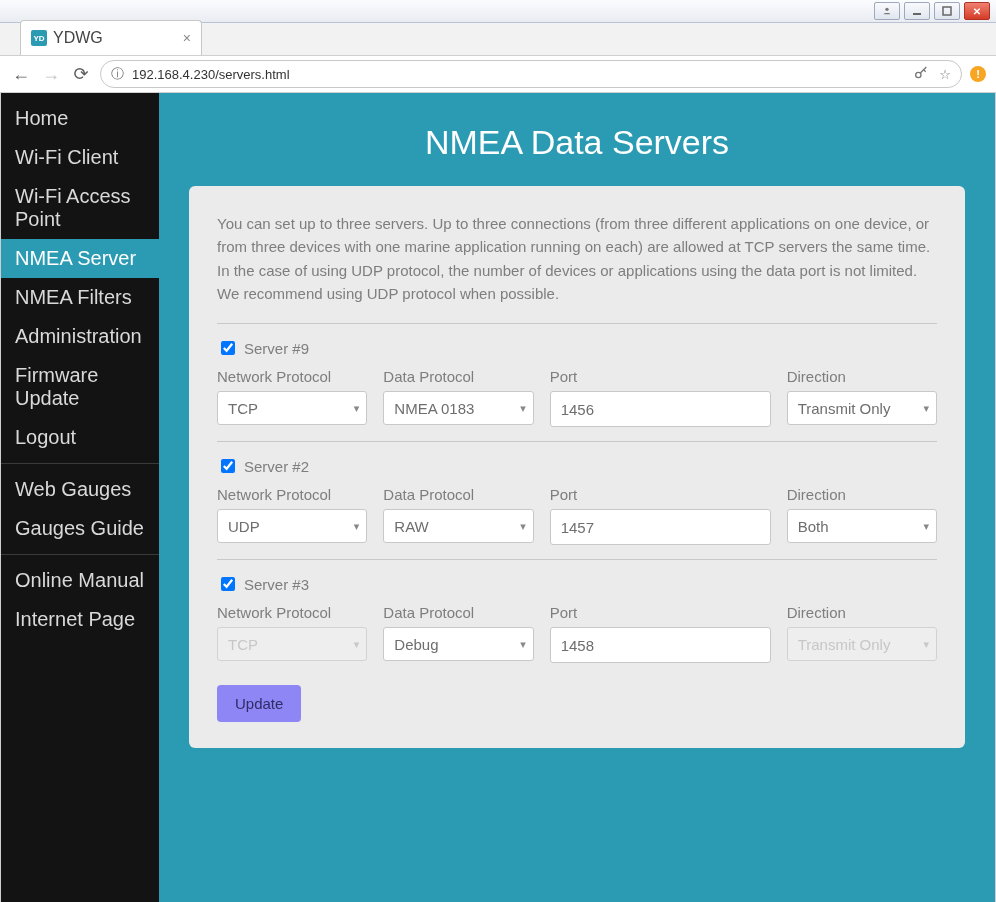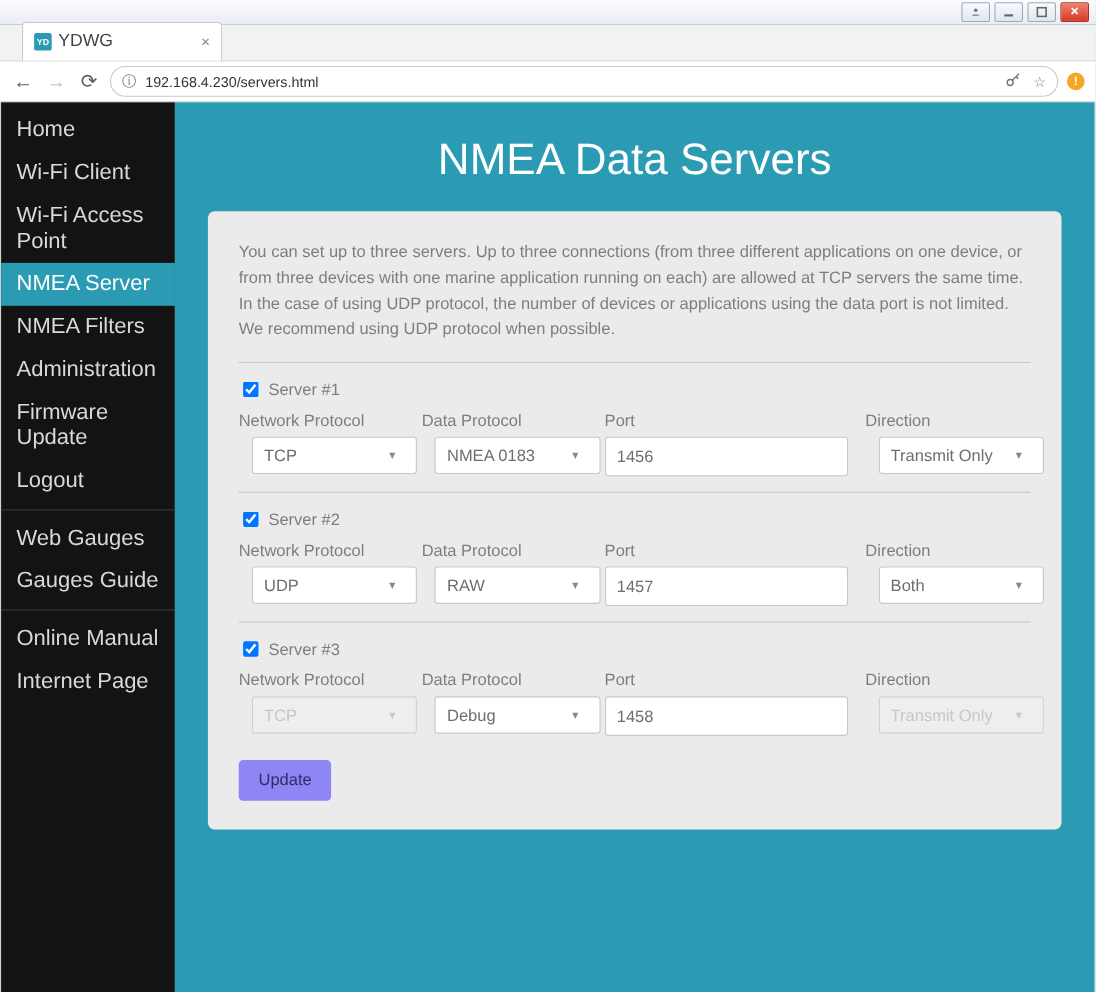--- a/index.html
+++ b/index.html
@@ -21,31 +21,31 @@
   .urlbar .right{margin-left:auto;display:flex;gap:10px;align-items:center;color:#777;}
   .orange-dot{width:16px;height:16px;border-radius:50%;background:#f7a623;color:#fff;font-size:11px;font-weight:bold;display:flex;align-items:center;justify-content:center;}
   .viewport{display:flex;height:816px;border:1px solid #cfcfcf;border-top:none;}
   
   .sidebar{width:158px;background:#131313;color:#d9d9d9;display:flex;flex-direction:column;padding-top:6px;}
   .sidebar a{display:block;padding:8px 14px;color:#d9d9d9;font-size:20px;cursor:pointer;}
   .sidebar a.active{background:#2b9bb3;color:#fff;}
   .sidebar .sep{height:1px;background:#3a3a3a;margin:6px 0;}
   
   .main{flex:1;background:#2b9bb3;display:flex;flex-direction:column;align-items:center;overflow:auto;}
-  .page-title{color:#fff;font-size:40px;font-weight:400;margin:30px 0 24px;}
+  .page-title{color:#fff;font-size:34px;font-weight:400;margin:30px 0 24px;}
   .card{background:#ebebeb;border-radius:6px;width:720px;padding:26px 28px 26px;color:#7a7a7a;}
   .intro{font-size:15px;line-height:1.55;color:#7e7e7e;margin-bottom:18px;}
   hr.div{border:none;border-top:1px solid #c9c9c9;margin:14px 0;}
   .server-head{display:flex;align-items:center;gap:6px;margin:6px 0 10px;color:#7e7e7e;font-size:15px;}
   .server-head input[type=checkbox]{width:14px;height:14px;}
   .grid{display:flex;gap:16px;}
   .col{flex:1;display:flex;flex-direction:column;gap:6px;}
   .lbl{font-size:15px;color:#7e7e7e;}
   .ctl{height:34px;border:1px solid #c8c8c8;border-radius:3px;background:#fff;color:#6e6e6e;font-size:15px;padding:0 10px;display:flex;align-items:center;position:relative;}
-  select.ctl{appearance:none;margin-left:12px;}
+  select.ctl{appearance:none;}
   .ctl.disabled{background:#f0f0f0;color:#b8b8b8;}
   .sel-wrap{position:relative;}
   .sel-wrap:after{content:"▾";position:absolute;right:8px;top:50%;transform:translateY(-50%);color:#888;font-size:11px;pointer-events:none;}
   .sel-wrap.disabled:after{color:#c8c8c8;}
   input.ctl{outline:none;}
   .update{margin-top:22px;background:#8e86f5;color:#2f2c66;border:none;border-radius:4px;padding:10px 18px;font-size:15px;cursor:pointer;}
 </style>
 </head>
 <body>
 
@@ -113,21 +113,21 @@
       <a>Internet Page</a>
     </div>
   <div class="main">
     <div class="page-title">NMEA Data Servers</div>
     <div class="card">
       <div class="intro">You can set up to three servers. Up to three connections (from three different applications on one device, or from three devices with one marine application running on each) are allowed at TCP servers the same time. In the case of using UDP protocol, the number of devices or applications using the data port is not limited. We recommend using UDP protocol when possible.</div>
       <div id="servers">
           <hr class="div">
           <div class="server-head">
             <input type="checkbox" checked="" style="">
-            <span>Server #1</span>
+            <span>Server #9</span>
           </div>
           <div class="grid">
             <div class="col">
               <div class="lbl">Network Protocol</div>
               <div class="sel-wrap">
                 <select class="ctl" style="width: 100%;"><option>TCP</option></select>
               </div>
             </div>
             <div class="col">
               <div class="lbl">Data Protocol</div>

